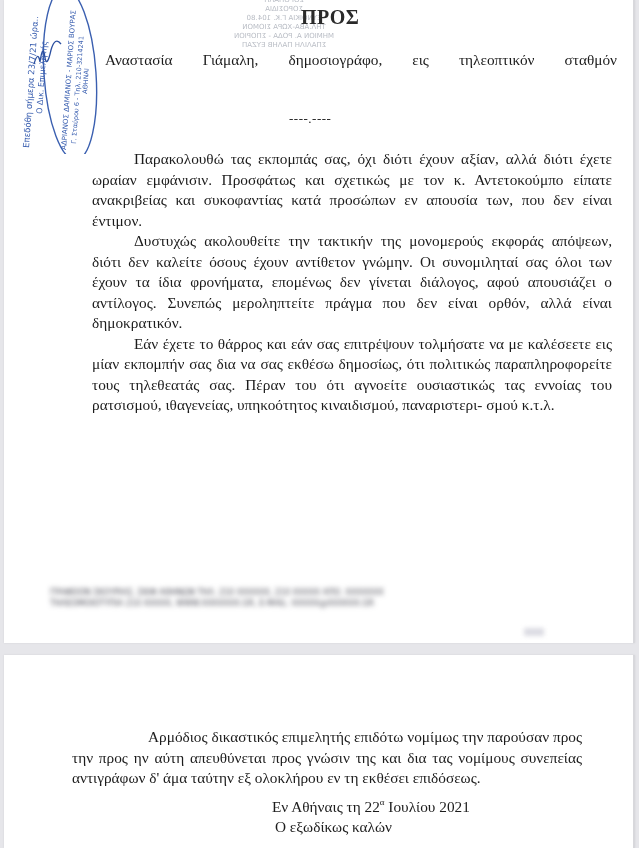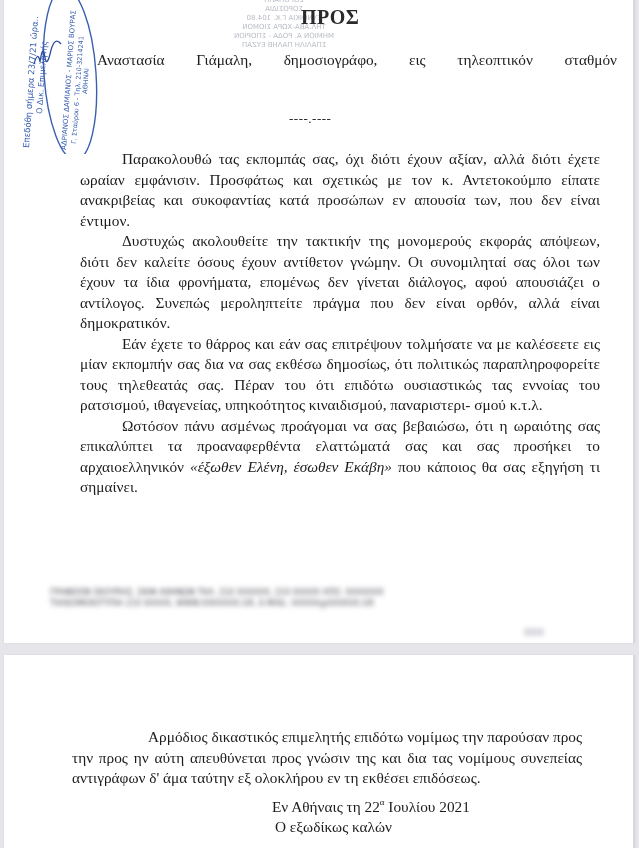--- a/index.html
+++ b/index.html
@@ -41,26 +41,26 @@
       position: absolute; left: 4px; top: -6px; width: 96px; height: 160px;
     }
     .stamp svg { width: 100%; height: 100%; }
 
     .text {
       position: absolute;
       font-size: 15.3px; line-height: 20.5px;
       text-align: justify;
     }
     .addressee { left: 93px; top: 50px; width: 520px; }
-    .addressee p { margin: 0; }
+    .addressee p { margin: 0; padding-left: 8px; }
     .separator {
       position: absolute; left: 285px; top: 111px;
       font-size: 13px; letter-spacing: 0.5px;
     }
-    .body { left: 76px; top: 149px; width: 520px; }
+    .body { left: 88px; top: 149px; width: 520px; }
     .body p { margin: 0; text-indent: 42px; text-align-last: left; }
     .body em { font-style: italic; }
 
     .footer-blur {
       position: absolute; left: 46px; top: 587px; width: 380px; height: 24px;
       filter: blur(2.4px);
       font-family: "DejaVu Sans", sans-serif; font-size: 8px; line-height: 11px;
       color: #4a4a55; white-space: nowrap; overflow: hidden;
     }
     .footer-mark {
@@ -106,22 +106,21 @@
 
   <div class="text addressee">
     <p style="text-align:justify;text-align-last:justify;">Αναστασία Γιάμαλη, δημοσιογράφο, εις τηλεοπτικόν σταθμόν</p>
   </div>
 
   <div class="separator">----.----</div>
 
   <div class="text body">
     <p>Παρακολουθώ τας εκπομπάς σας, όχι διότι έχουν αξίαν, αλλά διότι έχετε ωραίαν εμφάνισιν. Προσφάτως και σχετικώς με τον κ. Αντετοκούμπο είπατε ανακριβείας και συκοφαντίας κατά προσώπων εν απουσία των, που δεν είναι έντιμον.</p>
     <p>Δυστυχώς ακολουθείτε την τακτικήν της μονομερούς εκφοράς απόψεων, διότι δεν καλείτε όσους έχουν αντίθετον γνώμην. Οι συνομιληταί σας όλοι των έχουν τα  ίδια φρονήματα, επομένως δεν γίνεται διάλογος, αφού απουσιάζει ο αντίλογος. Συνεπώς μεροληπτείτε πράγμα που δεν είναι ορθόν, αλλά είναι δημοκρατικόν.</p>
-    <p>Εάν έχετε το θάρρος και εάν σας επιτρέψουν τολμήσατε να με καλέσεετε εις μίαν εκπομπήν σας δια  να σας εκθέσω δημοσίως, ότι πολιτικώς παραπληροφορείτε τους τηλεθεατάς σας. Πέραν του ότι επιδότω ουσιαστικώς τας εννοίας του ρατσισμού, ιθαγενείας, υπηκοότητος κιναιδισμού, παναριστερι- σμού κ.τ.λ.</p>
-    <p><span>Ωστόσον πάνυ ασμένως προάγομαι να σας βεβαιώσω, ότι η ωραιότης σας επικαλύπτει τα προαναφερθέντα ελαττώματά σας και σας προσήκει το αρχαιοελληνικόν </span><em>«έξωθεν Ελένη, έσωθεν Εκάβη»</em><span> που κάποιος θα σας εξηγήση τι σημαίνει.</span></p>
+    <p>Εάν έχετε το θάρρος και εάν σας επιτρέψουν τολμήσατε να με καλέσεετε εις μίαν εκπομπήν σας δια  να σας εκθέσω δημοσίως, ότι πολιτικώς παραπληροφορείτε τους τηλεθεατάς σας. Πέραν του ότι αγνοείτε ουσιαστικώς τας εννοίας του ρατσισμού, ιθαγενείας, υπηκοότητος κιναιδισμού, παναριστερι- σμού κ.τ.λ.</p>
   </div>
 
   <div class="footer-blur">
     <div>ΓΡΑΦΕΙΟΝ ΣΚΟΥΡΙΑΣ, ΣΚΙΦ ΑΘΗΝΩΝ ΤΗΛ. 210 ΧΧΧΧΧΧ, 210 ΧΧΧΧΧ ΑΠΟ. ΧΧΧΧΧΧΧ</div>
     <div>ΤΗΛΕΟΜΟΙΟΤΥΠΙΑ 210 ΧΧΧΧΧ, WWW.XXXXXXX.GR, E-MAIL: XXXXX@XXXXXX.GR</div>
   </div>
   <div class="footer-mark"></div>
 </div>
 
 <div id="page2" class="page"></div>

